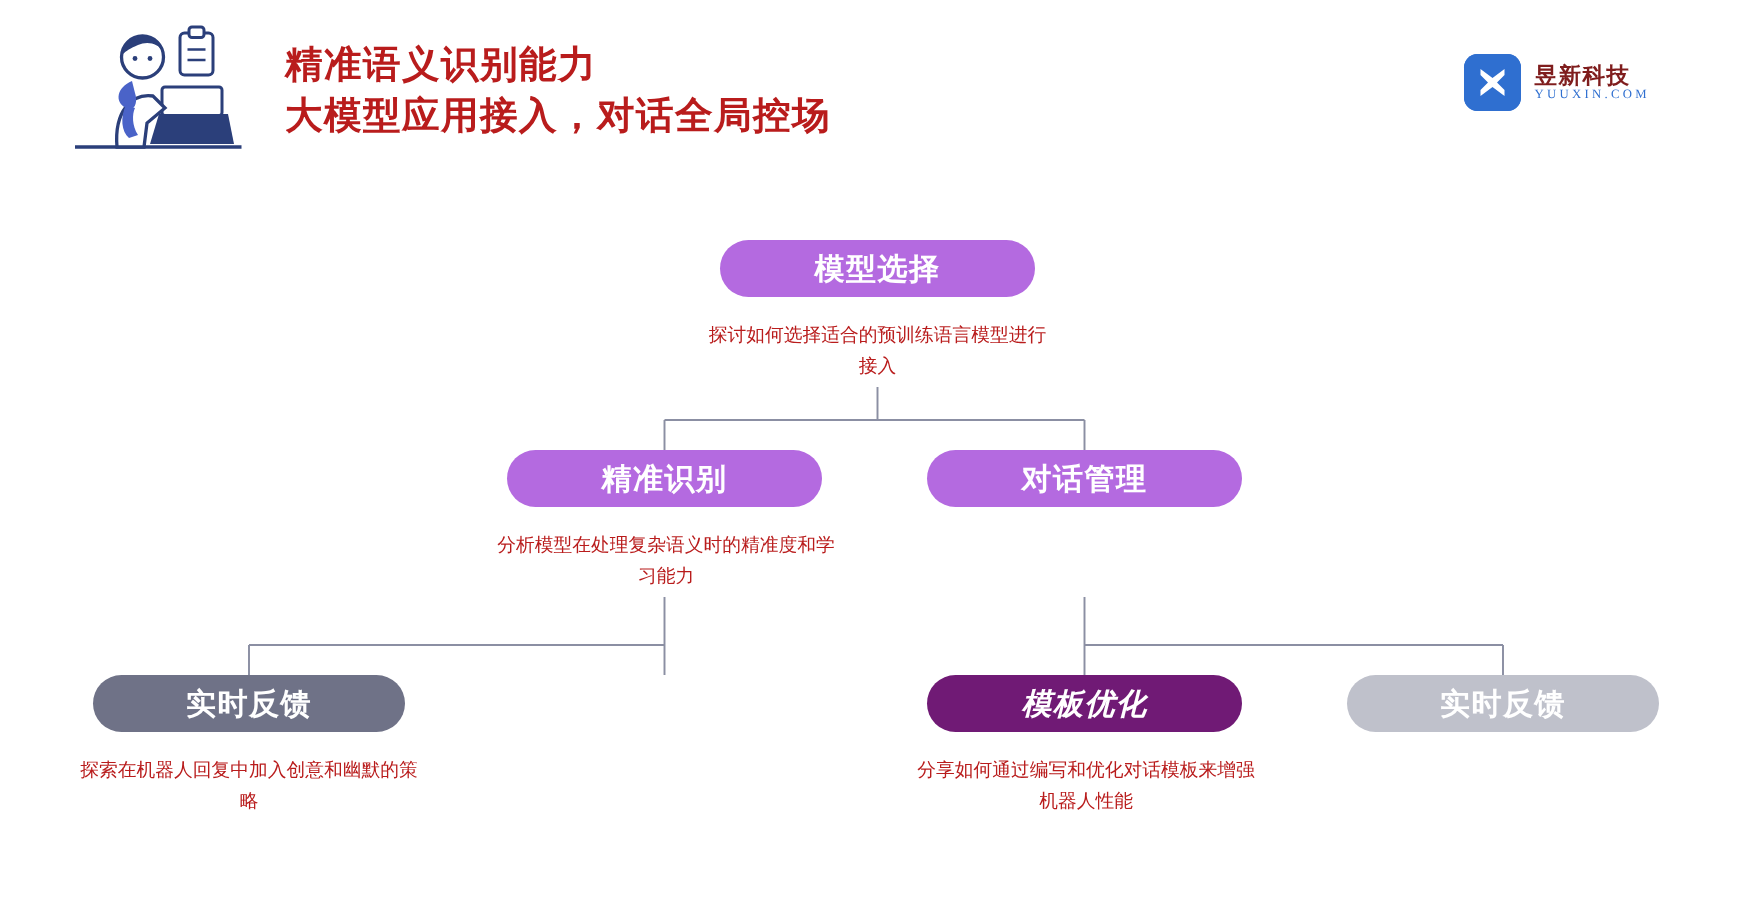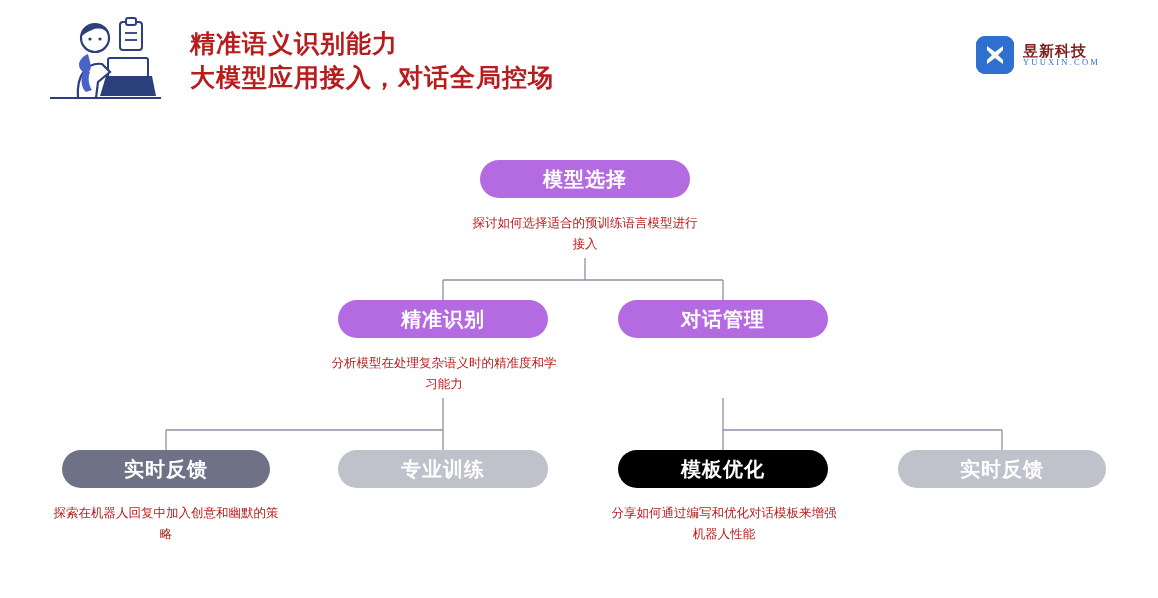--- a/index.html
+++ b/index.html
@@ -221,25 +221,22 @@
 
   <div class="node" id="node-dialog" style="background:#b46ae0;">
     <span>对话管理</span>
   </div>
 
   <div class="node" id="node-creative" style="background:#6f7287;">
     <span>实时反馈</span>
   </div>
   <div class="desc" id="desc-creative">探索在机器人回复中加入创意和幽默的策略</div>
 
-  <div class="node" id="node-training" style="background:#bfc1cb;">
-    <span>专业训练</span>
-  </div>
-
-  <div class="node" id="node-template" style="background:#000000;">
+
+  <div class="node" id="node-template" style="background:#701a75;font-style:italic;">
     <span>模板优化</span>
   </div>
   <div class="desc" id="desc-template">分享如何通过编写和优化对话模板来增强机器人性能</div>
 
   <div class="node" id="node-feedback" style="background:#bfc1cb;">
     <span>实时反馈</span>
   </div>
 
 </div>
 

